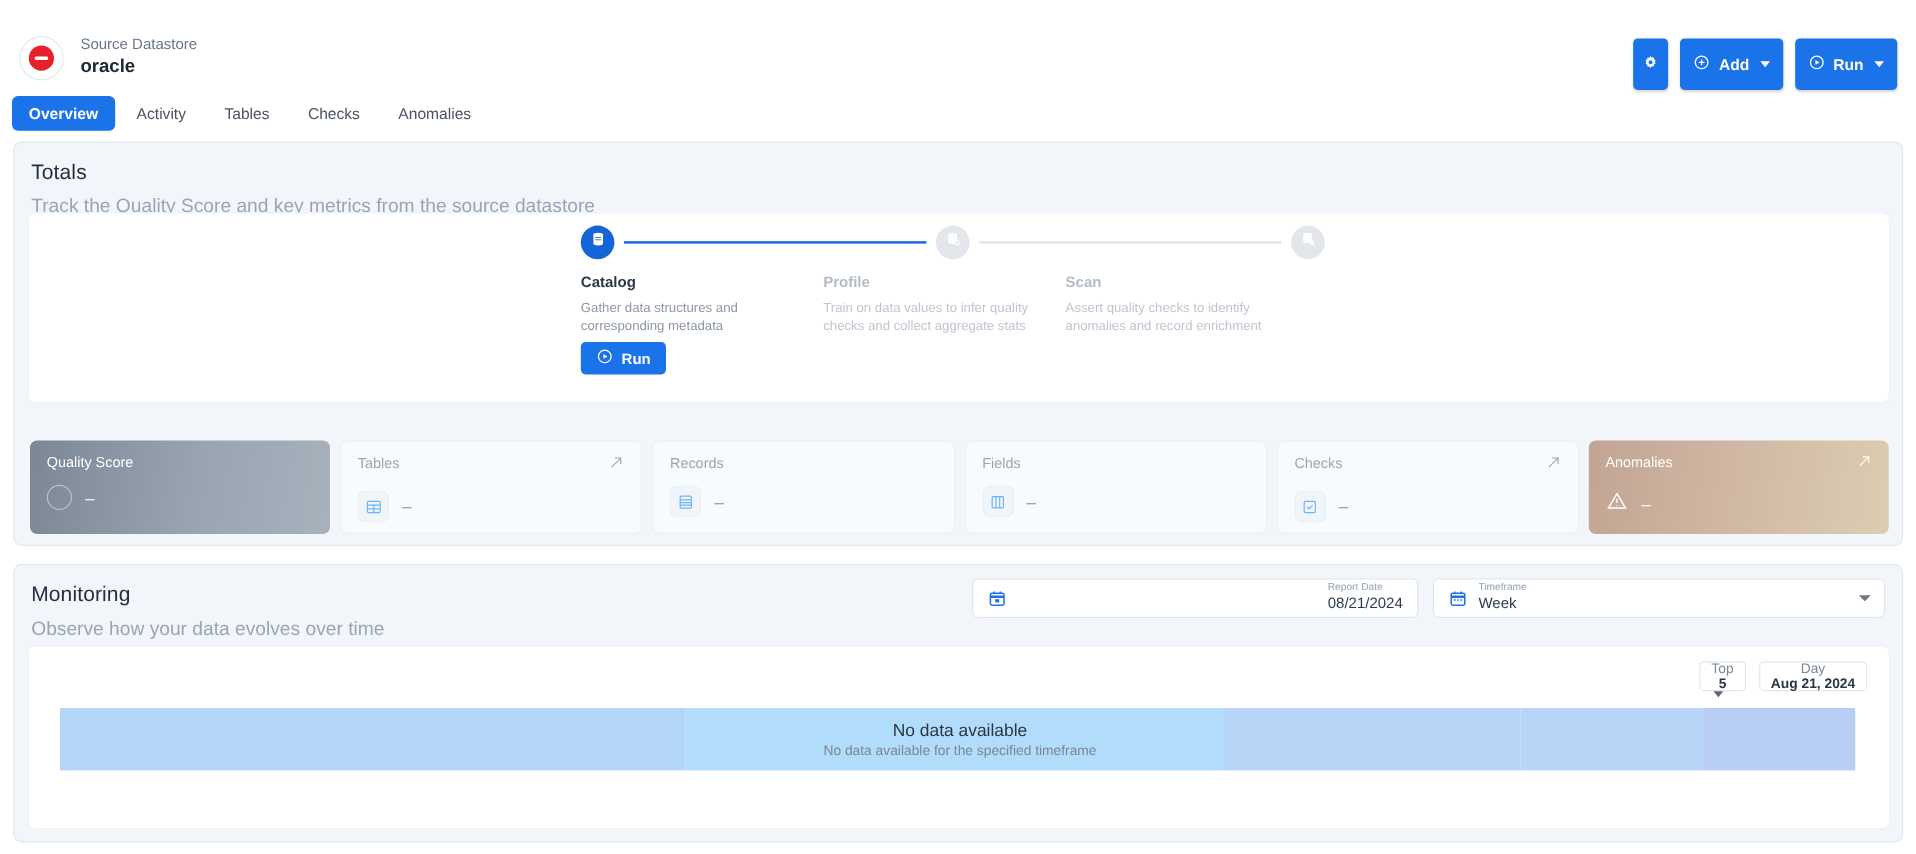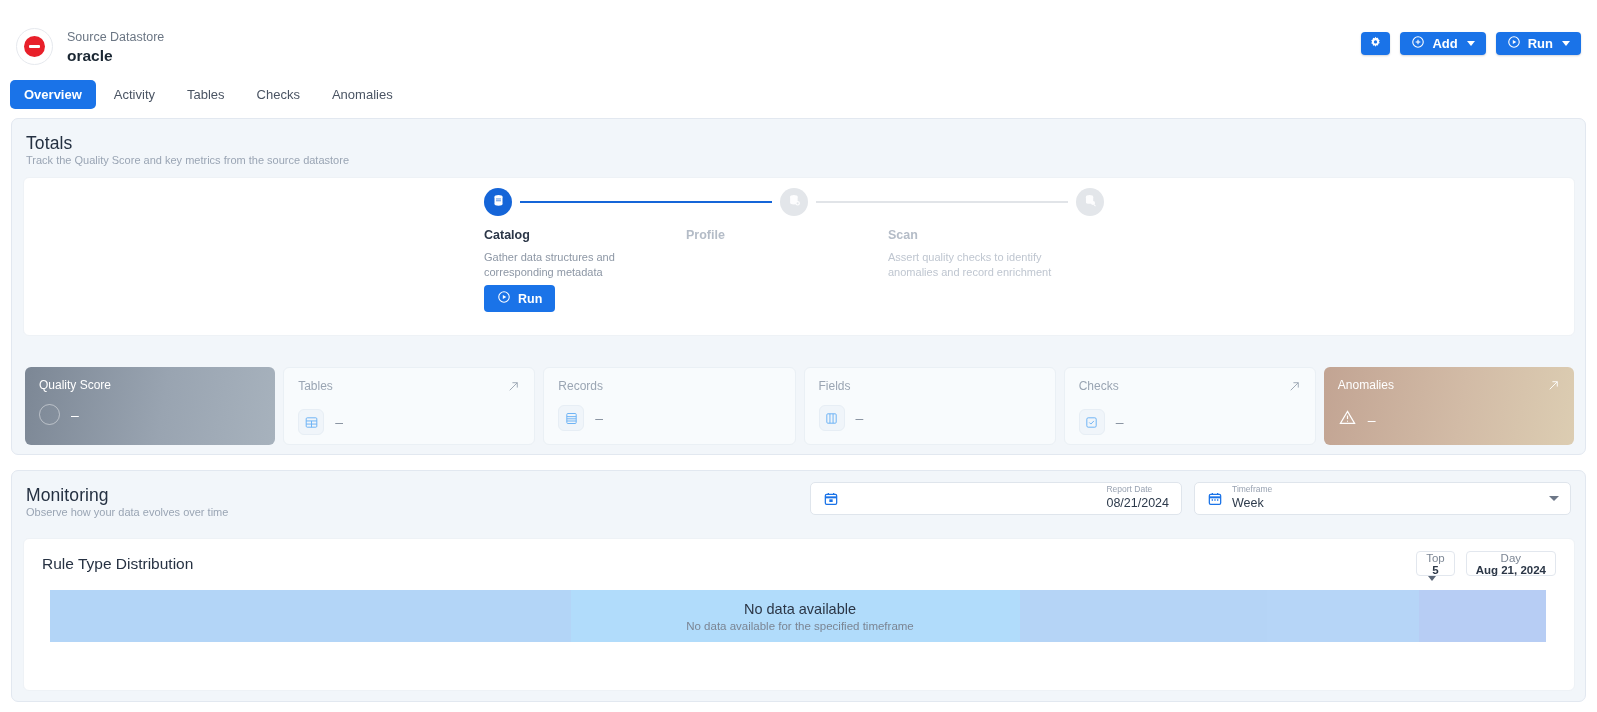--- a/index.html
+++ b/index.html
@@ -16,37 +16,37 @@
     position: absolute; left: -14px; top: 8px;
     width: 34px; height: 24px; border-radius: 12px;
     background: #1a73e8; color: #fff;
     display: flex; align-items: center; justify-content: flex-end;
     padding-right: 7px; cursor: pointer;
   }
   .collapse-handle svg { width: 11px; height: 11px; fill: none; stroke: #fff; stroke-width: 2.4; }
 
   
   .header { position: absolute; left: 0; top: 0; width: 1597px; height: 115px; background: #fff; }
-  .ds-row { position: absolute; left: 16px; top: 28px; display: flex; align-items: flex-start; gap: 14px; }
+  .ds-row { position: absolute; left: 16px; top: 28px; display: flex; align-items: flex-end; gap: 14px; }
   .ds-avatar {
     width: 37px; height: 37px; border-radius: 50%;
     border: 1px solid #e6e9ee; background: #fff;
     display: flex; align-items: center; justify-content: center;
   }
   .ds-avatar .oracle-mark {
     width: 21px; height: 21px; border-radius: 50%;
     background: #e8202a; display:flex; align-items:center; justify-content:center;
   }
   .ds-avatar .oracle-mark i { display:block; width: 11px; height: 2.6px; background: #fff; border-radius: 1px; }
   .ds-label { font-size: 12.5px; color: #6b7684; line-height: 1.45; }
   .ds-name { font-size: 15.5px; color: #1b2733; font-weight: 600; line-height: 1.35; }
 
   .hdr-actions { position: absolute; right: 16px; top: 32px; display: flex; gap: 10px; align-items: center; }
   .btn {
-    height: 23px; border-radius: 4px; background: #1a73e8; color: #fff;
+    height: 43px; border-radius: 4px; background: #1a73e8; color: #fff;
     display: flex; align-items: center; gap: 7px; padding: 0 11px;
     font-size: 13px; font-weight: 600; cursor: pointer; border: none;
     box-shadow: 0 1px 2px rgba(16,24,40,.18);
   }
   .btn.icon-only { width: 29px; padding: 0; justify-content: center; }
   .btn svg { fill: none; stroke: #fff; stroke-width: 1.9; }
   .caret { width: 0; height: 0; border-left: 4px solid transparent; border-right: 4px solid transparent; border-top: 5px solid #fff; margin-left: 2px; }
 
   
   .tabs { position: absolute; left: 10px; top: 80px; display: flex; align-items: center; gap: 4px; }
@@ -55,21 +55,21 @@
     cursor: pointer; font-weight: 500;
   }
   .tab.active { background: #1a73e8; color: #fff; font-weight: 700; }
 
   
   .panel {
     position: absolute; background: #f2f6fa; border: 1px solid #e2e8f0;
     border-radius: 7px;
   }
   .panel-title { font-size: 17.5px; color: #243041; font-weight: 500; letter-spacing: .1px; }
-  .panel-sub { font-size: 11px; color: #9aa5b4; margin-top: 0; }
+  .panel-sub { font-size: 16px; color: #9aa5b4; margin-top: 10px; }
 
   #totals-panel { left: 11px; top: 118px; width: 1575px; height: 337px; }
   .totals-head { padding: 14px 14px 0 14px; }
 
   .stepper-card {
     position: absolute; left: 11px; top: 58px; width: 1552px; height: 159px;
     background: #fff; border-radius: 6px; border: 1px solid #eef2f6;
   }
   .stepper { position: absolute; left: 460px; top: 10px; width: 620px; }
   .step-icons { display: flex; align-items: center; }
@@ -287,20 +287,21 @@
           </div>
         </div>
 
         <div class="step-cols">
           <div class="step-col">
             <div class="step-name">Catalog</div>
             <div class="step-desc">Gather data structures and corresponding metadata</div>
           </div>
           <div class="step-col dim">
             <div class="step-name">Profile</div>
+            <div class="step-desc">Train on data values to infer quality checks and collect aggregate stats</div>
           </div>
           <div class="step-col dim">
             <div class="step-name">Scan</div>
             <div class="step-desc">Assert quality checks to identify anomalies and record enrichment</div>
           </div>
         </div>
 
         <div class="run-inline">
           <span>
             <svg width="14" height="14" viewBox="0 0 24 24">
@@ -464,21 +465,20 @@
             <div class="fl-label">Timeframe</div>
             <div class="fl-value">Week</div>
           </div>
           <span class="sel-caret"></span>
         </div>
       </div>
     </div>
 
     <div class="chart-card">
       <div class="chart-head">
-        <div class="chart-title">Rule Type Distribution</div>
         <div class="chart-ctrls">
           <div class="pill">
             <span class="seg lbl">Top</span>
             <span class="div"></span>
             <span class="seg val">5</span>
             <span class="mini-caret"></span>
           </div>
           <div class="pill">
             <span class="seg lbl">Day</span>
             <span class="div"></span>

